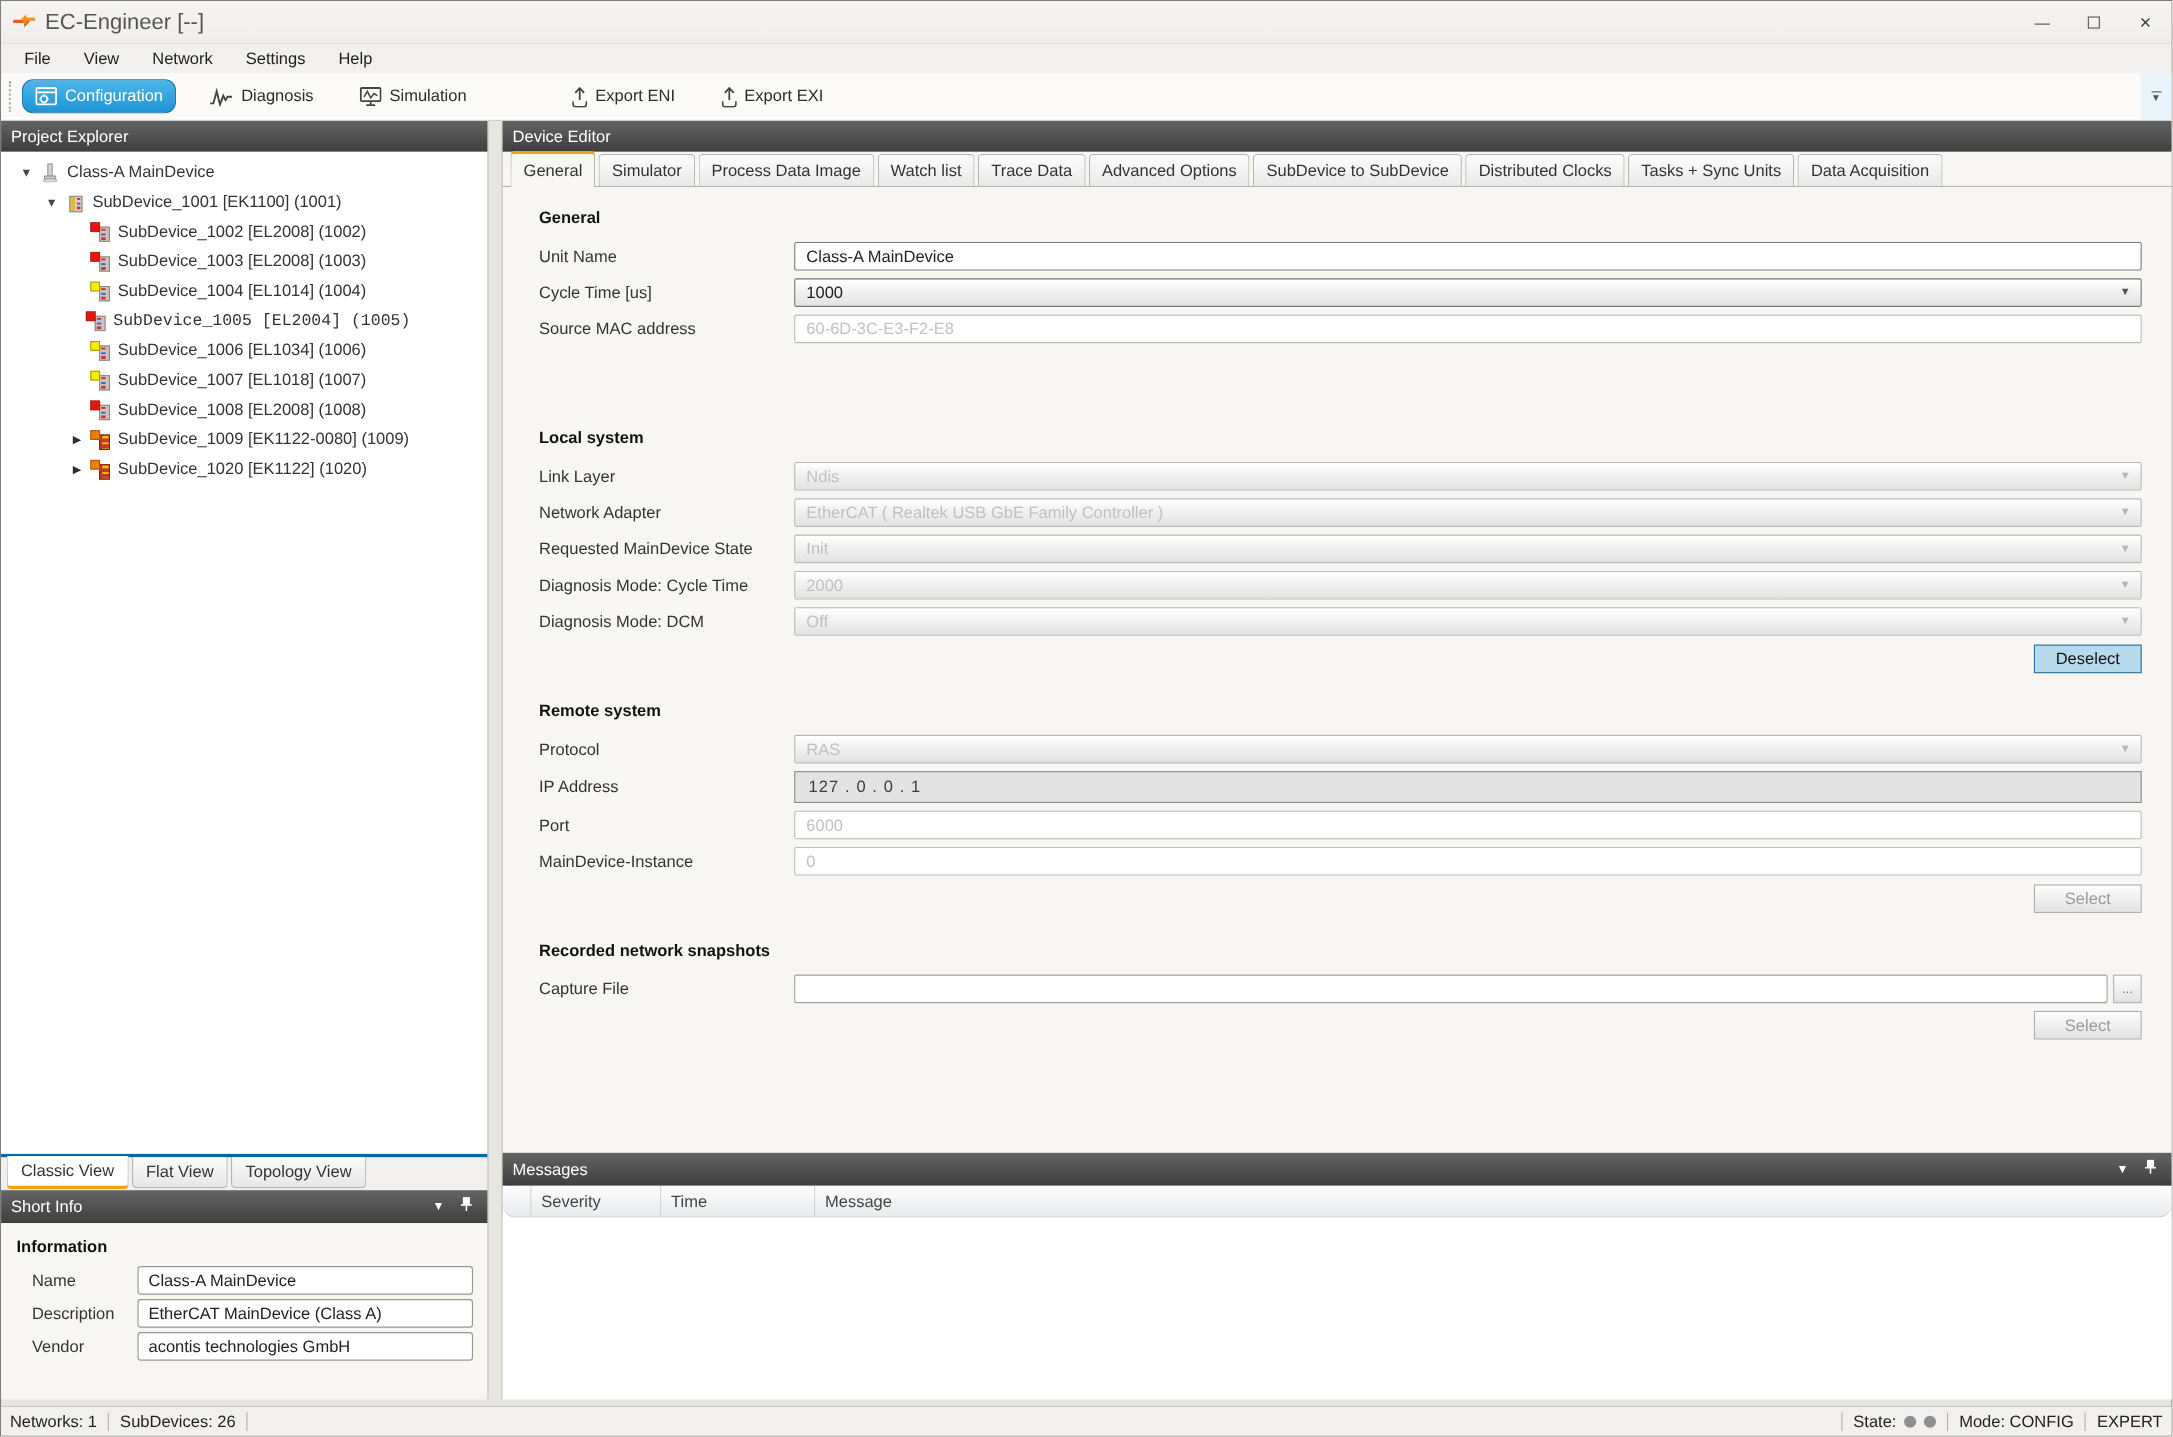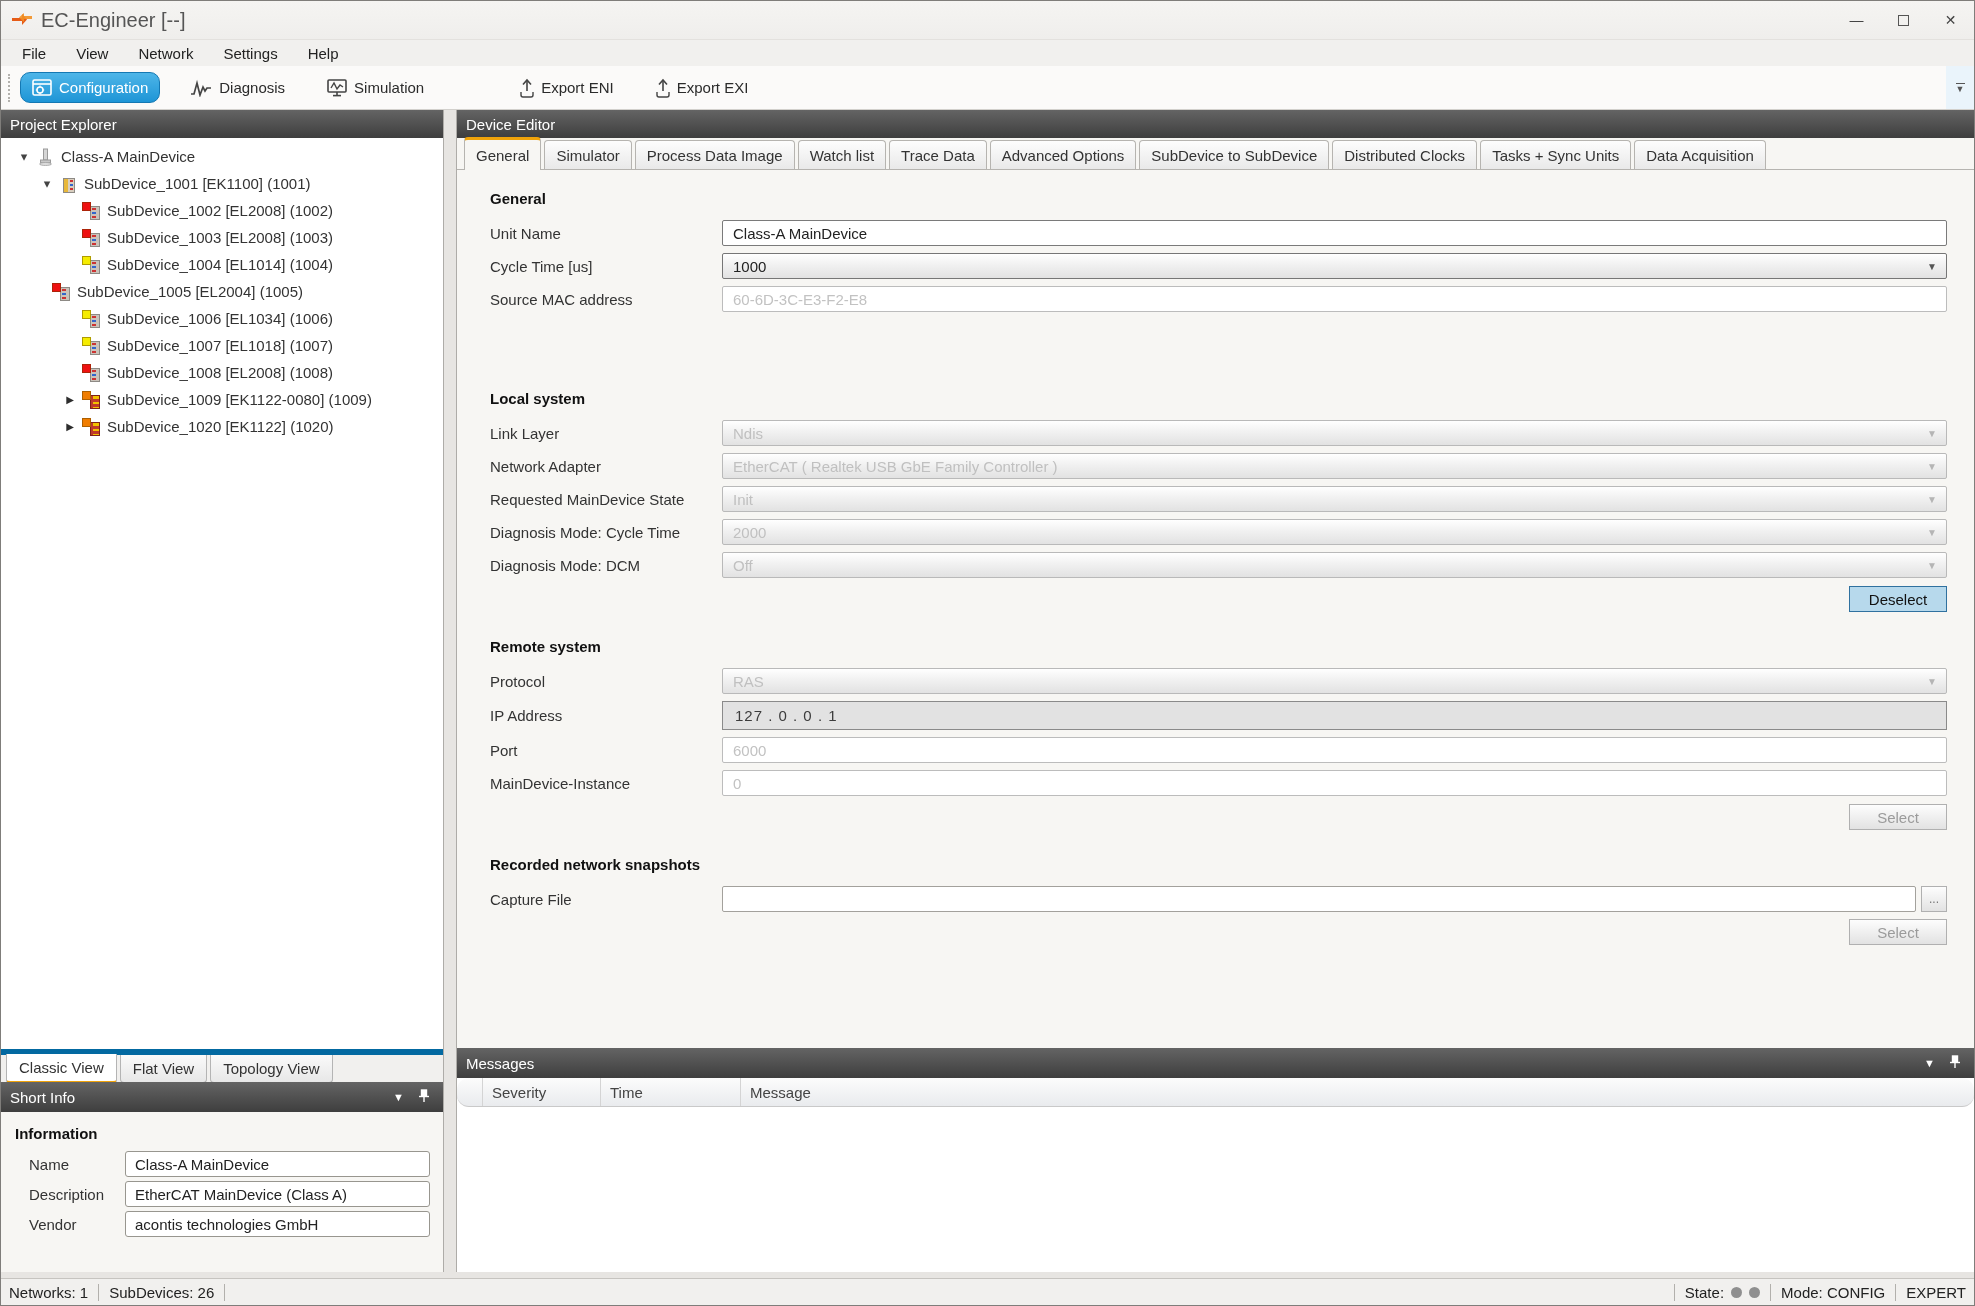--- a/index.html
+++ b/index.html
@@ -51,21 +51,21 @@
   .ticon .flag { position:absolute; top:0; left:1px; width:9px; height:9px; border:1px solid rgba(90,60,0,.45); }
   .tbody { position:absolute; right:2px; bottom:0; width:10px; height:14px; background:#cac3ba; border:1px solid #8d8a85;
            background-image:linear-gradient(180deg,#c33 0 2px,transparent 2px 4px,#36c 4px 6px,transparent 6px 8px,#c33 8px 10px,transparent 10px); background-size:4px 12px; background-repeat:repeat-y; background-position:1px 1px; }
   .tbody.coupler { width:12px; height:15px; right:4px; background:#d9cfc0; border-color:#8d8a85;
            background-image:linear-gradient(90deg,#e8b83a 0 4px,transparent 4px),linear-gradient(180deg,#c33 0 2px,transparent 2px 4px,#36c 4px 6px,transparent 6px 8px,#c33 8px 10px,transparent 10px); background-size:100% 100%,3px 12px; background-repeat:no-repeat,repeat-y; background-position:0 0,6px 1px; }
   .tbody.link { background:#bf3a2b; border-color:#7d2217;
            background-image:linear-gradient(180deg,#f2c200 0 2px,transparent 2px 5px,#f2c200 5px 7px,transparent 7px 10px,#f2c200 10px 12px,transparent 12px); background-size:6px 12px; background-repeat:repeat-y; background-position:2px 1px; }
   .tlabel { white-space:nowrap; }
 
   
-  .view-tabs { height:33px; flex:none; background:#f1f0ee; display:flex; padding-left:5px; border-top:6px solid #0369a1; align-items:flex-start; }
+  .view-tabs { height:33px; flex:none; background:#f1f0ee; display:flex; padding-left:5px; border-top:3px solid #0369a1; align-items:flex-start; }
   .vtab { height:28px; padding:0 12px; display:flex; align-items:center; background:linear-gradient(#fafafa,#e7e7e7); border:1px solid #b4b4b4; border-top:none; border-radius:0 0 4px 4px; margin-right:3px; color:#333; }
   .vtab.active { background:#fff; border-bottom:3px solid #f0a30a; margin-top:-1px; height:30px; }
 
   
   .shortinfo-body { height:160px; flex:none; background:#f7f6f3; padding:13px 13px 3px 14px; }
   .si-heading { font-weight:bold; color:#111; margin-bottom:9px; }
   .si-row { display:grid; grid-template-columns:96px 1fr; align-items:center; margin:0 0 4px 14px; }
   .si-field { height:26px; background:#fff; border:1px solid #98968f; border-radius:3px; padding:0 9px; display:flex; align-items:center; color:#222; }
 
   
@@ -246,21 +246,21 @@
             <span class="tlabel">SubDevice_1003 [EL2008] (1003)</span>
           </div>
           <div class="tree-row" style="padding-left: 58px;">
             <span class="expander"></span>
             <span class="ticon">
               <span class="tbody"></span>
               <span class="flag" style="background: rgb(245, 236, 0);"></span>
             </span>
             <span class="tlabel">SubDevice_1004 [EL1014] (1004)</span>
           </div>
-          <div class="tree-row" style="padding-left: 28px;">
+          <div class="tree-row" style="padding-left: 54px; font-family: Liberation Mono, monospace;">
             <span class="expander"></span>
             <span class="ticon">
               <span class="tbody"></span>
               <span class="flag" style="background: rgb(238, 17, 17);"></span>
             </span>
             <span class="tlabel">SubDevice_1005 [EL2004] (1005)</span>
           </div>
           <div class="tree-row" style="padding-left: 58px;">
             <span class="expander"></span>
             <span class="ticon">

